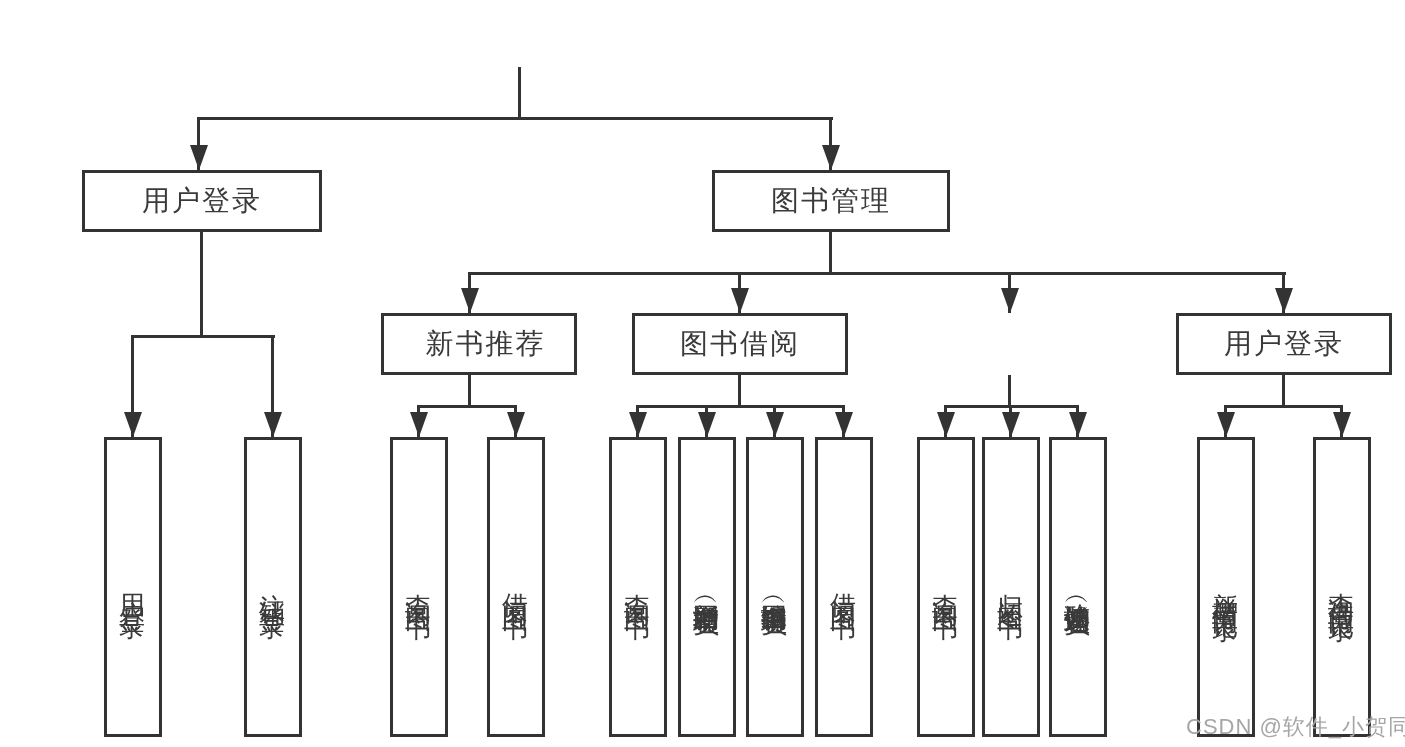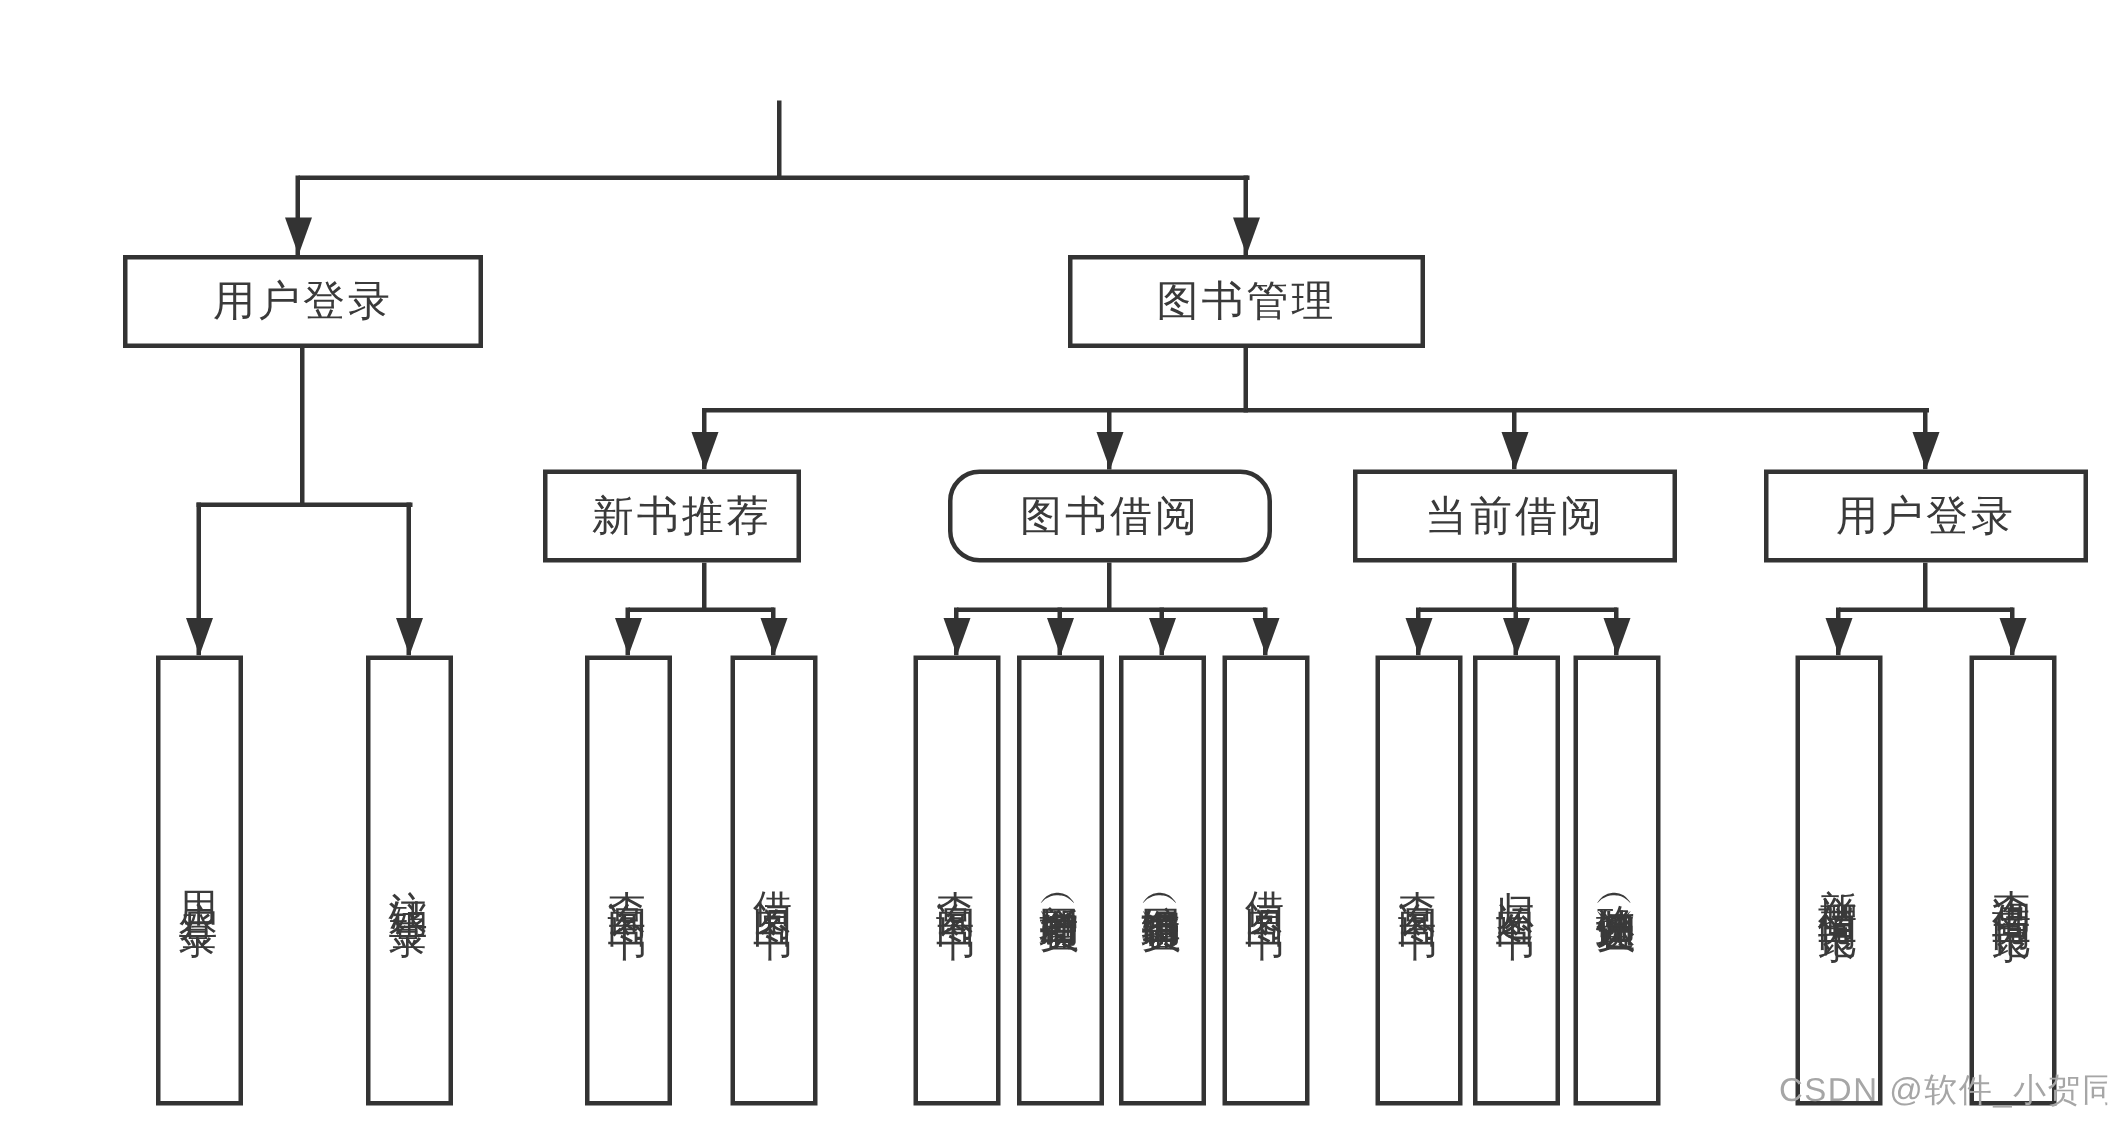--- a/index.html
+++ b/index.html
@@ -119,28 +119,25 @@
   <div class="ah" style="left:1333px;top:412px;"></div>
 
 
   <div class="box" style="left:82px;top:170px;width:240px;height:62px;">
     <span>用户登录</span>
   </div>
   <div class="box" style="left:712px;top:170px;width:238px;height:62px;">
     <span>图书管理</span>
   </div>
 
-  <div class="box" style="left:362px;top:313px;width:172px;height:62px;padding-left:13px;">
+  <div class="box" style="left:381px;top:313px;width:196px;height:62px;padding-left:13px;">
     <span>新书推荐</span>
   </div>
-  <div class="box" style="left:632px;top:313px;width:216px;height:62px;border-radius:21px;">
+  <div class="box" style="left:632px;top:313px;width:216px;height:62px;">
     <span>图书借阅</span>
-  </div>
-  <div class="box" style="left:902px;top:313px;width:216px;height:62px;">
-    <span>当前借阅</span>
   </div>
   <div class="box" style="left:1176px;top:313px;width:216px;height:62px;">
     <span>用户登录</span>
   </div>
 
   <div class="box vbox" style="left:104px;top:437px;width:58px;height:300px;">
     <span>用户登录</span>
   </div>
   <div class="box vbox" style="left:244px;top:437px;width:58px;height:300px;">
     <span>注销登录</span>

